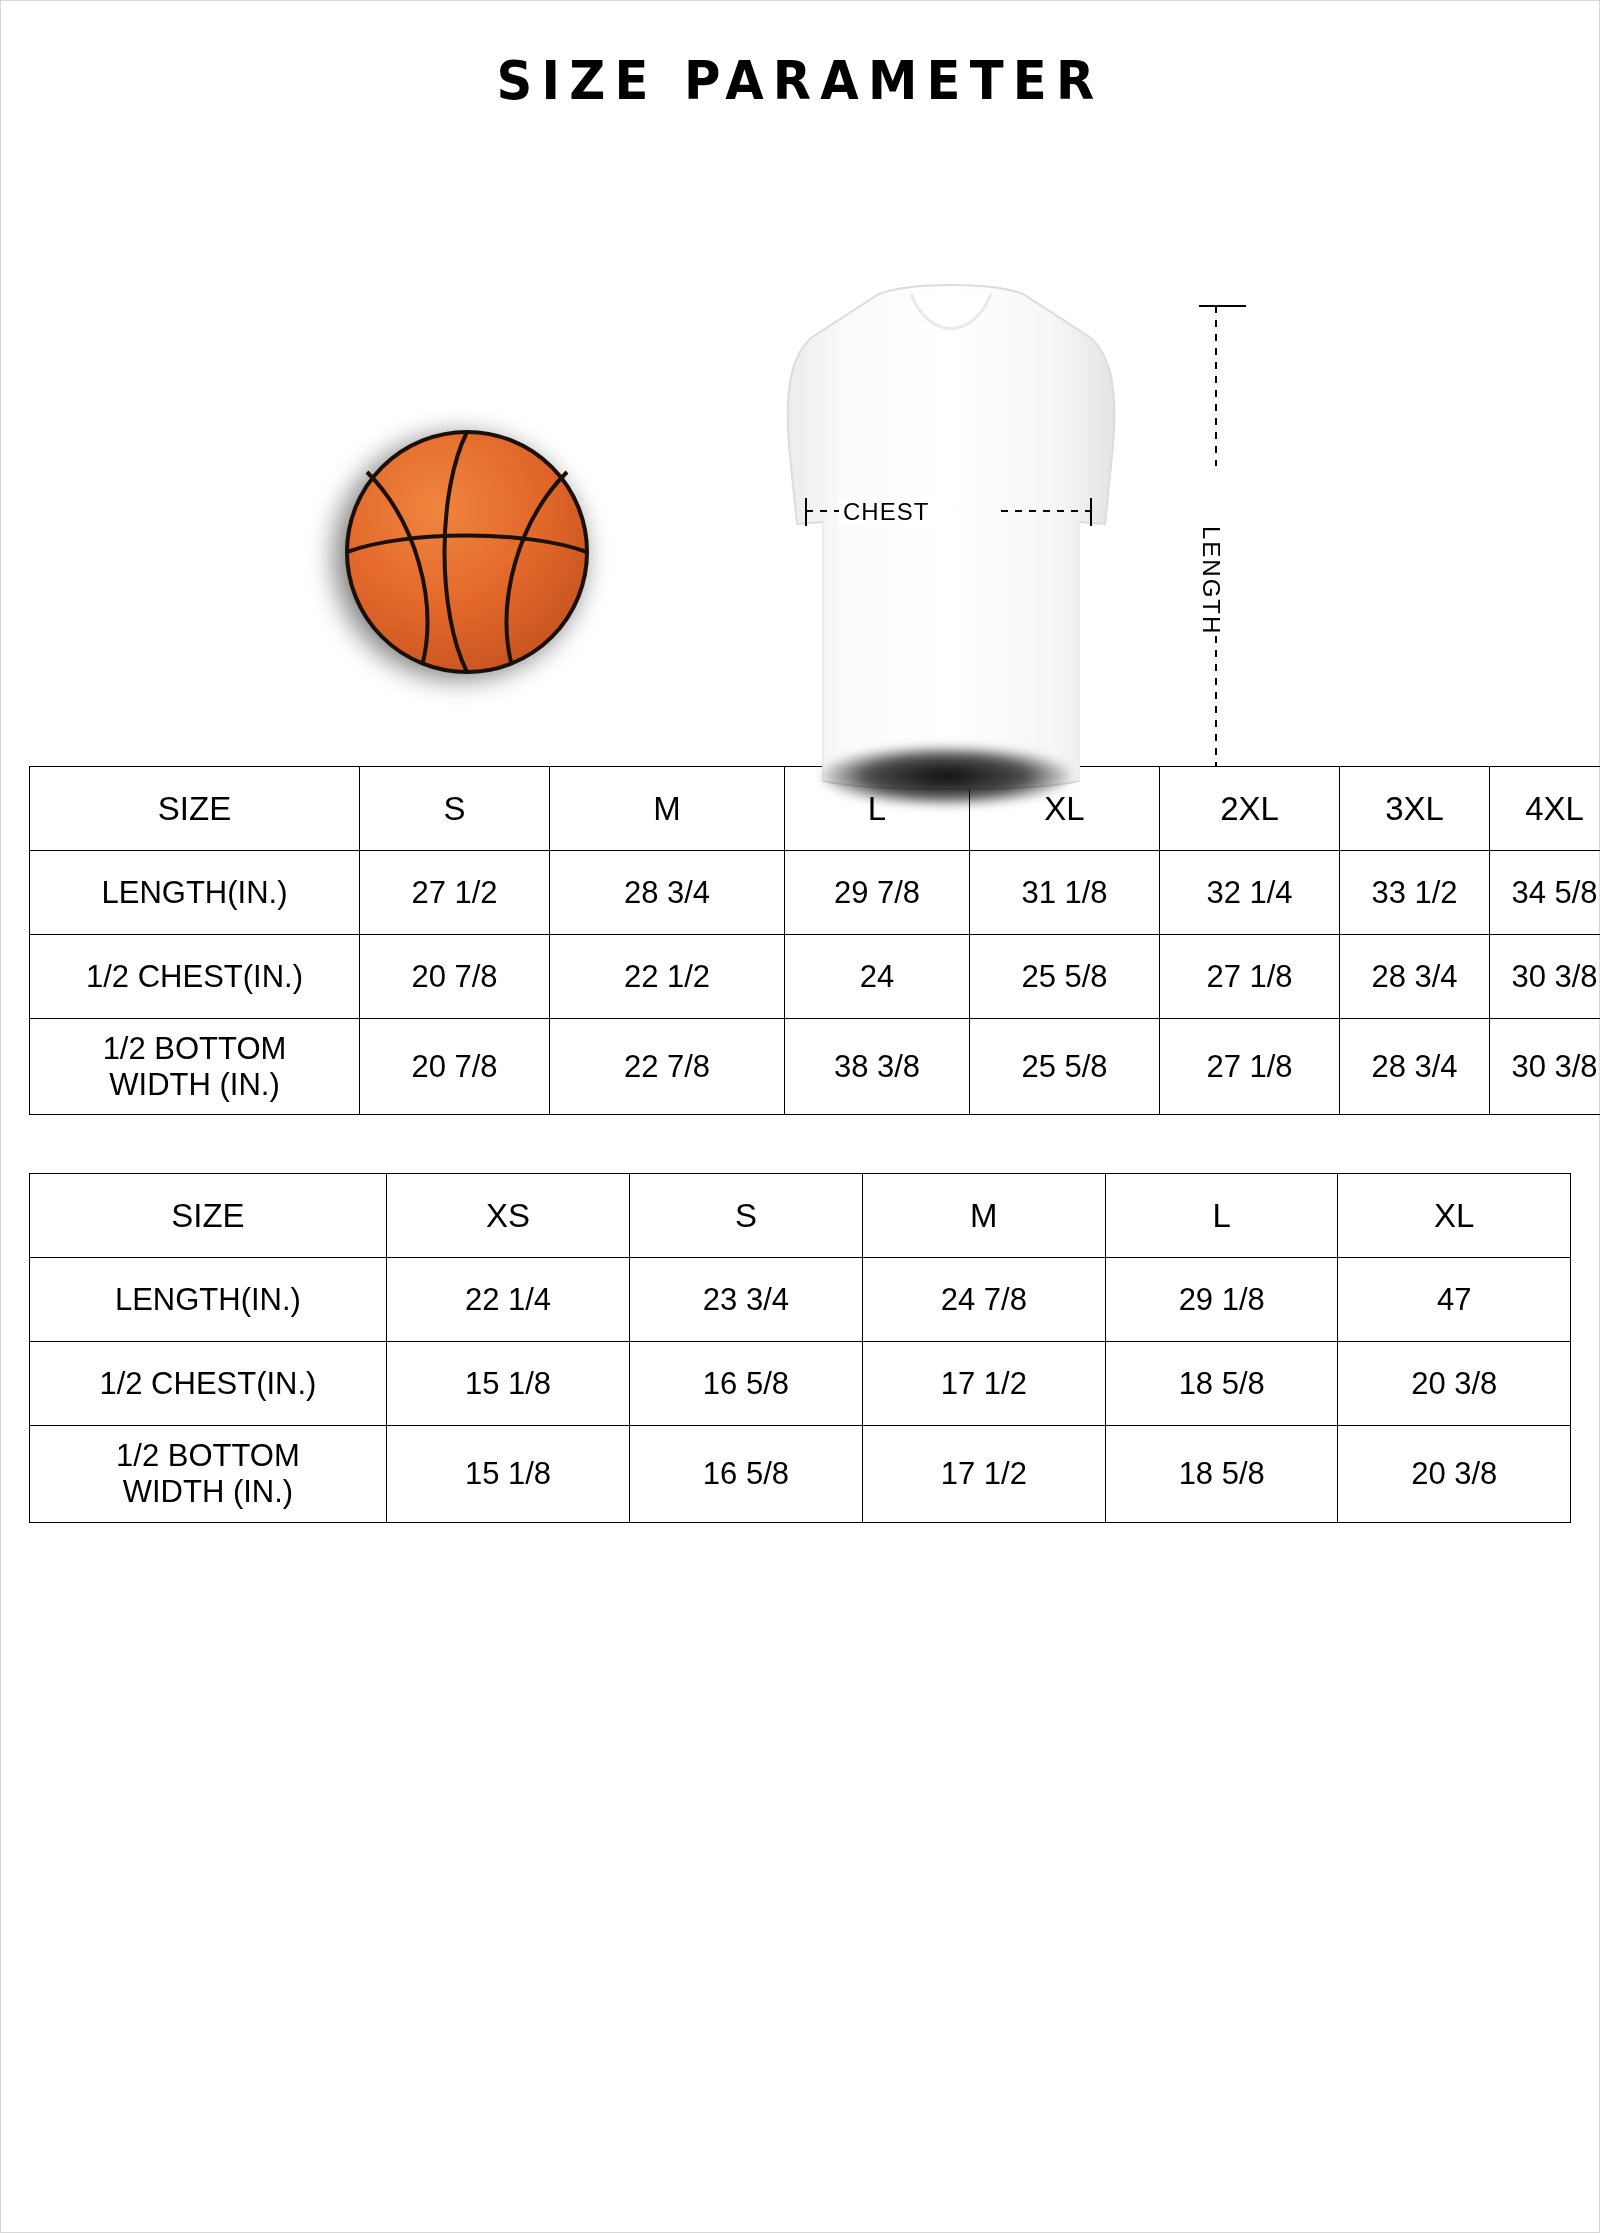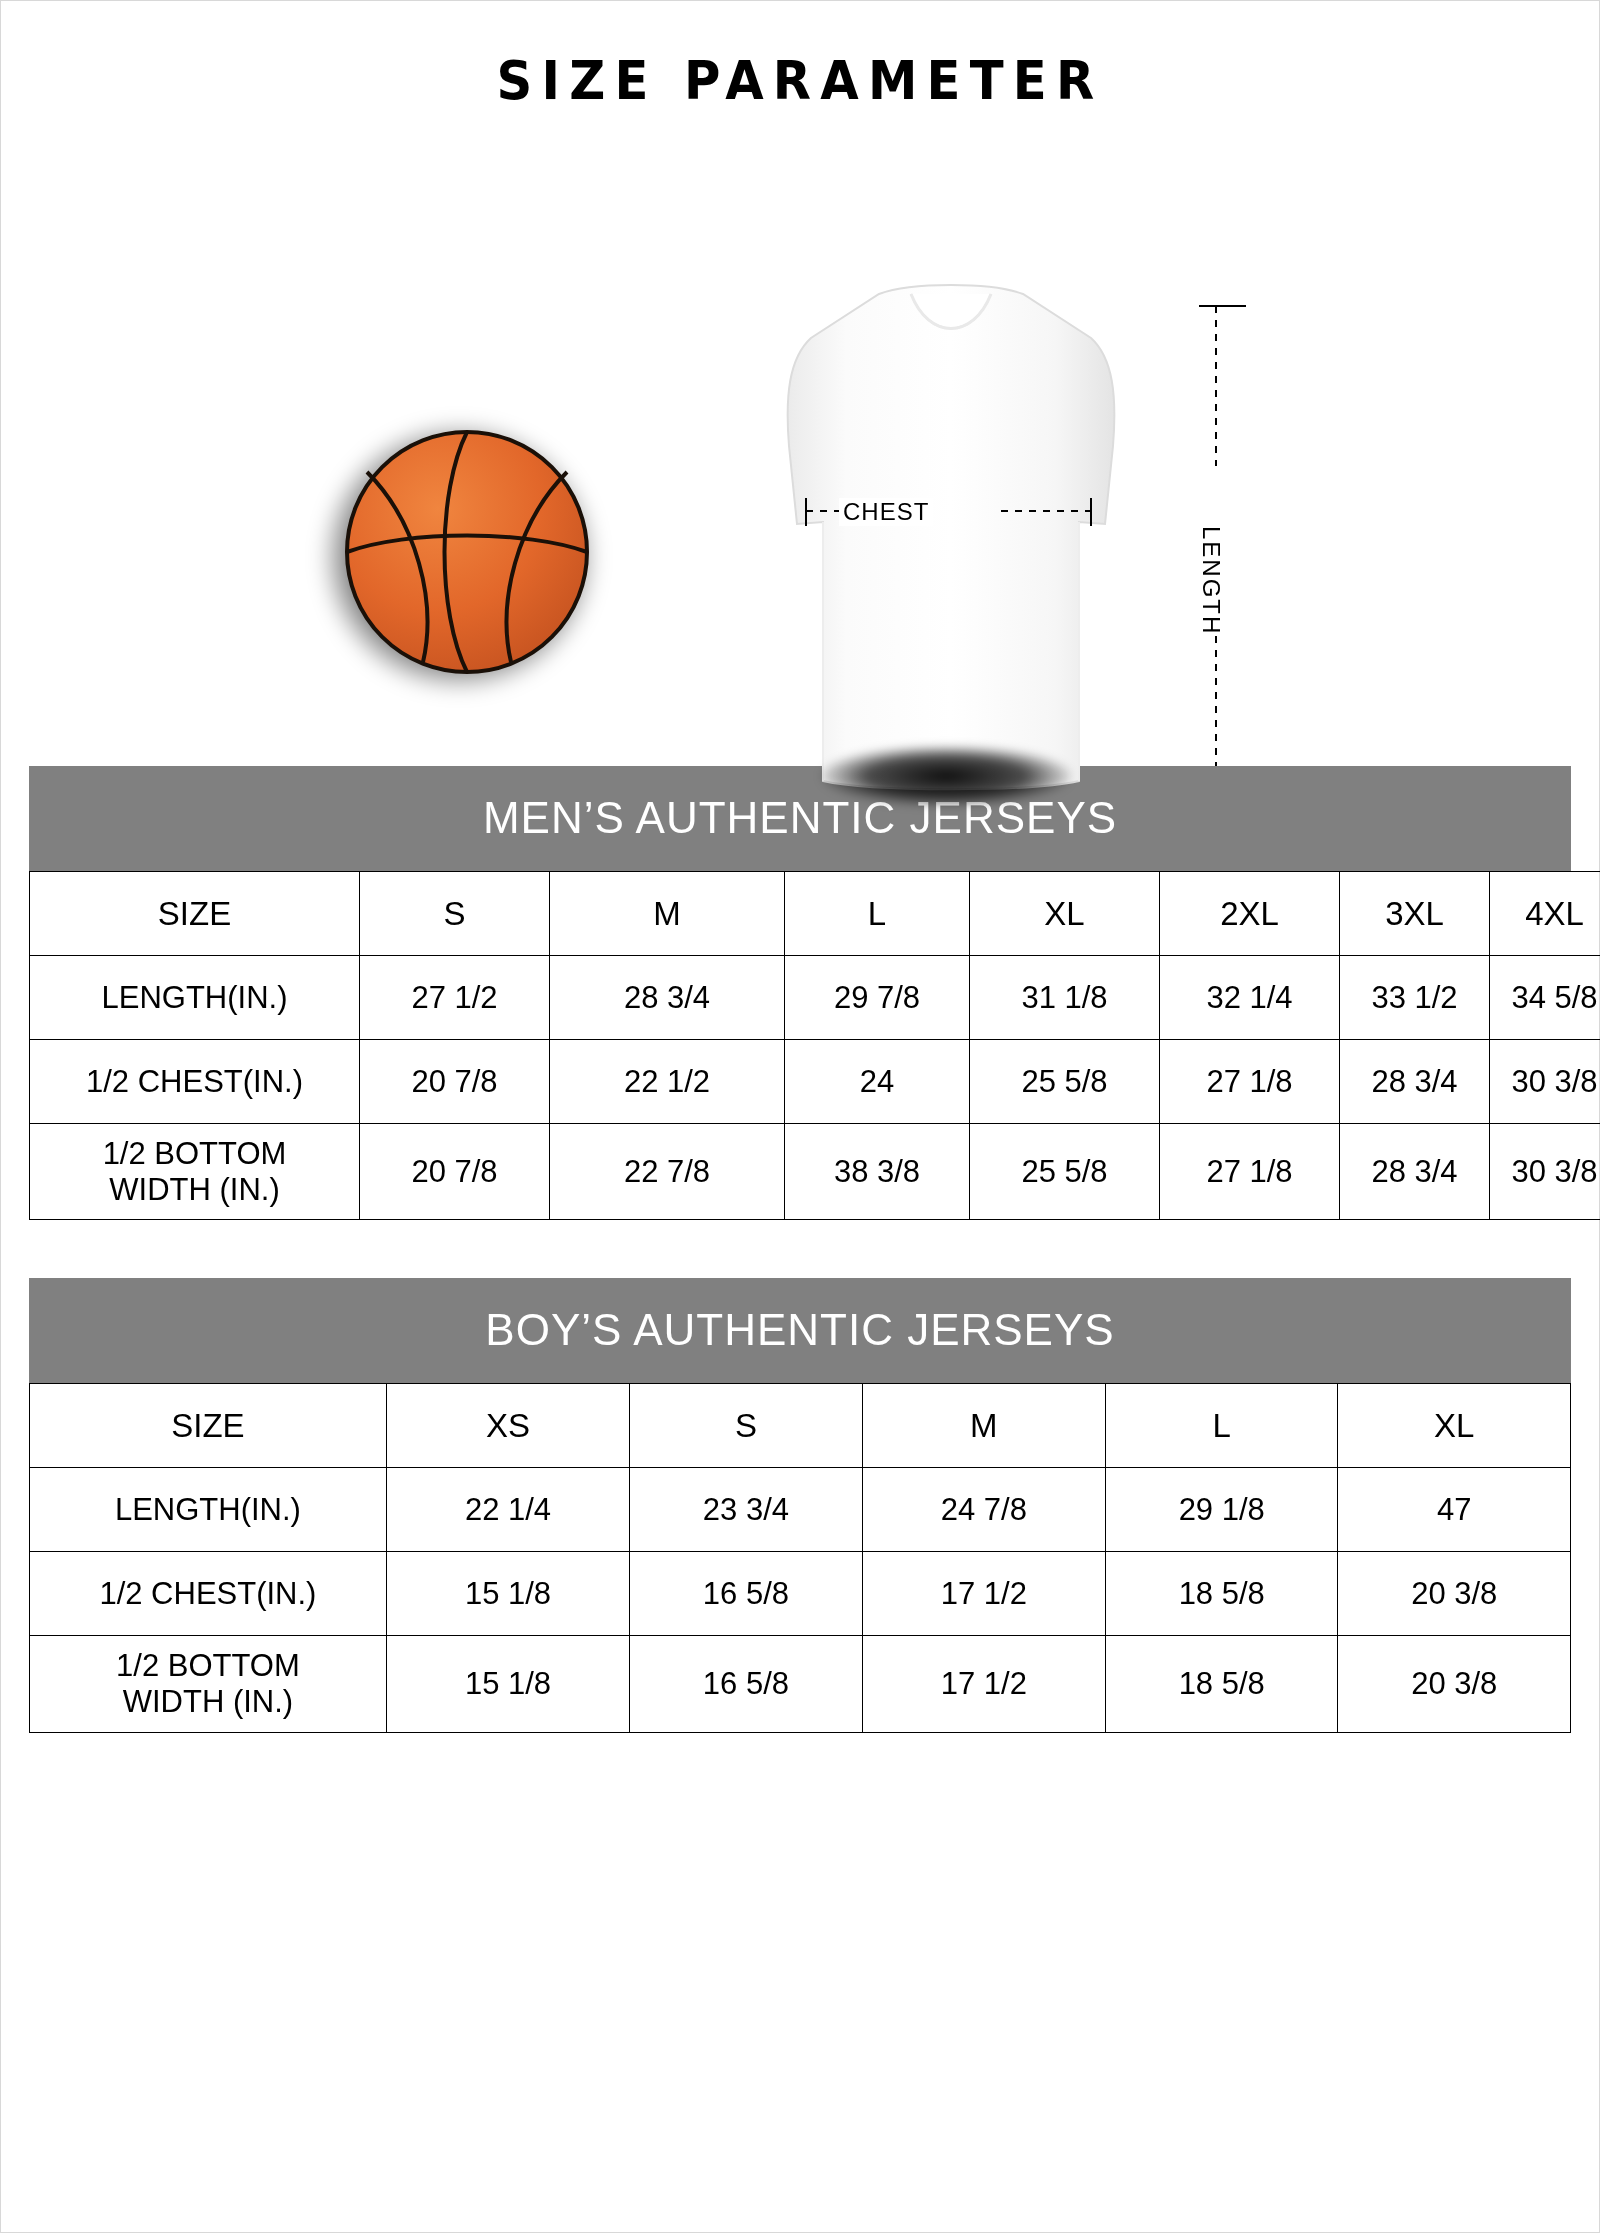--- a/index.html
+++ b/index.html
@@ -224,21 +224,20 @@
       <line x1="1215" y1="510" x2="1215" y2="718" stroke="#000" stroke-width="2" stroke-dasharray="7,7"></line>
       <line x1="1198" y1="180" x2="1245" y2="180" stroke="#000" stroke-width="2"></line>
       <line x1="1198" y1="718" x2="1245" y2="718" stroke="#000" stroke-width="2"></line>
     </svg>
 
     <div class="chest-label">CHEST</div>
     <div class="length-label">LENGTH</div>
   </div>
 
   <div class="table-block">
-    <div class="tbl-header">MEN’S AUTHENTIC JERSEYS</div>
     <table class="sizes men">
       <colgroup>
         <col class="c0">
           <col class="c1">
           <col class="c2">
           <col class="c3">
         <col class="c4">
           <col class="c5">
           <col class="c6">
           <col class="c7">
@@ -285,21 +284,20 @@
           <td>25  5/8</td>
           <td>27  1/8</td>
           <td>28  3/4</td>
           <td>30  3/8</td>
         </tr>
       </tbody>
     </table>
   </div>
 
   <div class="table-block">
-    <div class="tbl-header">BOY’S AUTHENTIC JERSEYS</div>
     <table class="sizes boy">
       <colgroup>
         <col class="c0">
           <col class="c1">
           <col class="c2">
         <col class="c3">
           <col class="c4">
           <col class="c5">
       </colgroup>
       <tbody>

